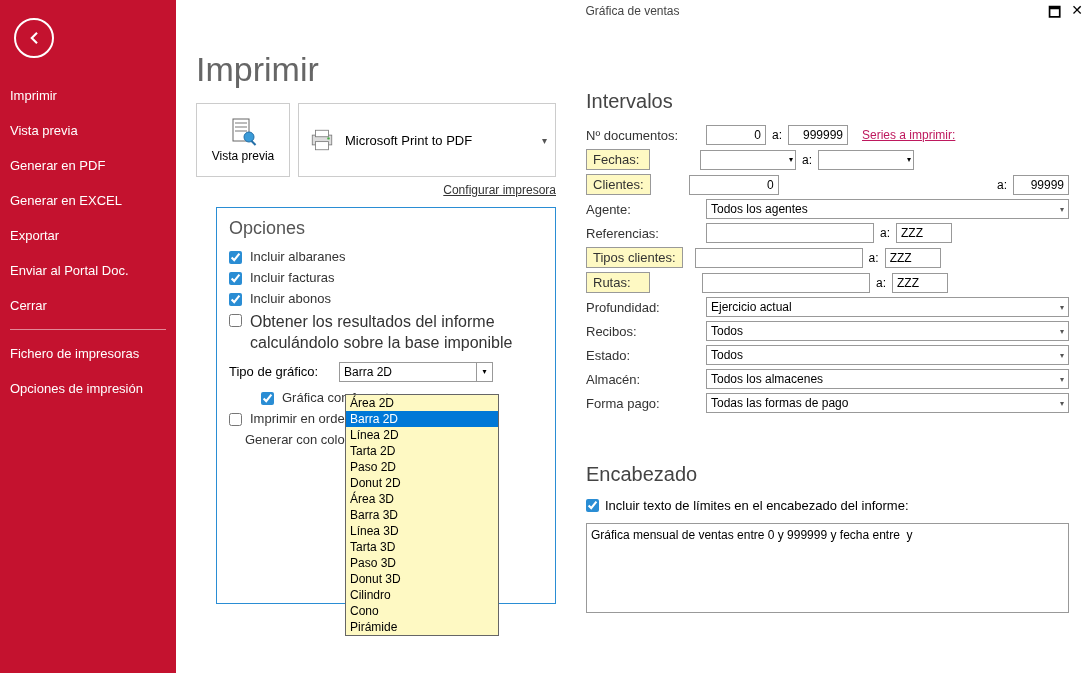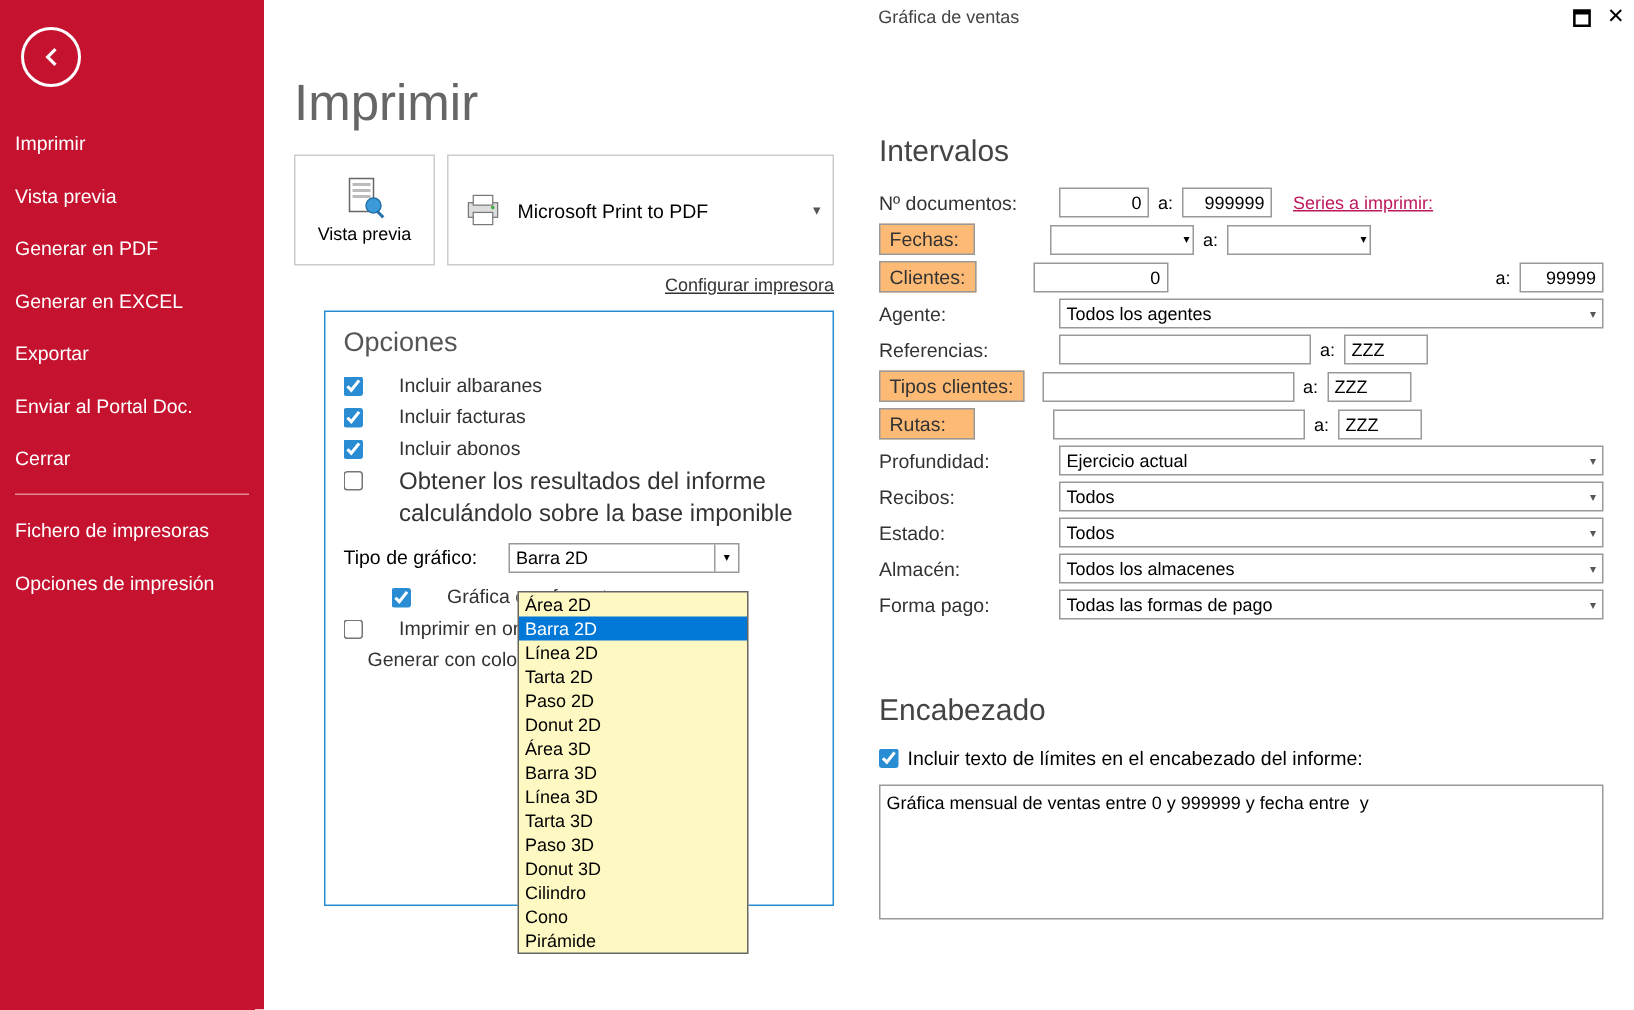--- a/index.html
+++ b/index.html
@@ -32,37 +32,37 @@
 .vp-btn svg { width: 32px; height: 32px; }
 .printer-sel { flex: 1; height: 74px; border: 1px solid #ccc; display: flex; align-items: center; padding: 0 10px; font-size: 13px; cursor: pointer; position: relative; }
 .printer-sel svg.pr { width: 26px; height: 26px; margin-right: 10px; }
 .printer-sel .dd { position: absolute; right: 8px; font-size: 10px; color:#555; }
 
 .config-link { text-align: right; font-size: 12px; text-decoration: underline; color: #333; margin-bottom: 10px; cursor: pointer; }
 
 
 .opciones { border: 1px solid #2a8dd4; padding: 10px 12px 150px 12px; position: relative; margin-left: 20px; }
 .opciones h3 { margin-bottom: 10px; }
-.check-row { display: flex; align-items: flex-start; gap: 24px; font-size: 13px; margin-bottom: 6px; color: #333; }
+.check-row { display: flex; align-items: flex-start; gap: 8px; font-size: 13px; margin-bottom: 6px; color: #333; }
 .check-row input[type=checkbox] { accent-color: #2a8dd4; margin-top: 2px; }
 .check-row .lbl-small { font-size: 16px; line-height: 1.3; }
 
 .combo-row { display: flex; align-items: center; gap: 0; font-size: 13px; margin-top: 8px; }
 .combo { border: 1px solid #999; height: 20px; display: flex; align-items: center; padding: 0 4px; font-size: 12px; background: #fff; position: relative; width: 154px; cursor: pointer; }
 .combo .dd { position: absolute; right: 0; top: 0; bottom: 0; width: 16px; border-left: 1px solid #999; display: flex; align-items: center; justify-content: center; font-size: 8px; }
 
 
 .dd-list { position: absolute; width: 154px; border: 1px solid #666; background: #fef9c3; font-size: 12px; z-index: 10; }
 .dd-list div { padding: 1px 4px; cursor: pointer; }
 .dd-list div.sel { background: #0078d7; color: #fff; }
 
 
 .field-row { display: flex; align-items: center; margin-bottom: 4px; font-size: 13px; }
 .field-label { width: 120px; color: #333; }
-.field-label.btn { border: 1px solid #999; padding: 2px 6px; height: 21px; display: flex; align-items: center; cursor: pointer; background: #fdba74; width: fit-content; min-width: 64px; }
+.field-label.btn { border: 1px solid #999; padding: 2px 6px; height: 21px; display: flex; align-items: center; cursor: pointer; background: #fef9c3; width: fit-content; min-width: 64px; }
 .input-s { border: 1px solid #999; height: 20px; font-size: 12px; padding: 0 4px; text-align: right; }
 .input-s.left { text-align: left; }
 .sep-a { font-size: 12px; margin: 0 6px; }
 .select-wide { border: 1px solid #999; height: 20px; font-size: 12px; padding: 0 4px; flex: 1; background: #fff; display: flex; align-items: center; justify-content: space-between; cursor: pointer; }
 .select-wide .dd { font-size: 8px; color: #555; }
 .link-u { text-decoration: underline; cursor: pointer; color: #be185d; font-size: 12px; }
 
 .date-combo { border: 1px solid #999; height: 20px; width: 96px; display: flex; align-items: center; justify-content: flex-end; padding-right: 2px; font-size: 8px; cursor: pointer; background:#fff; }
 
 

